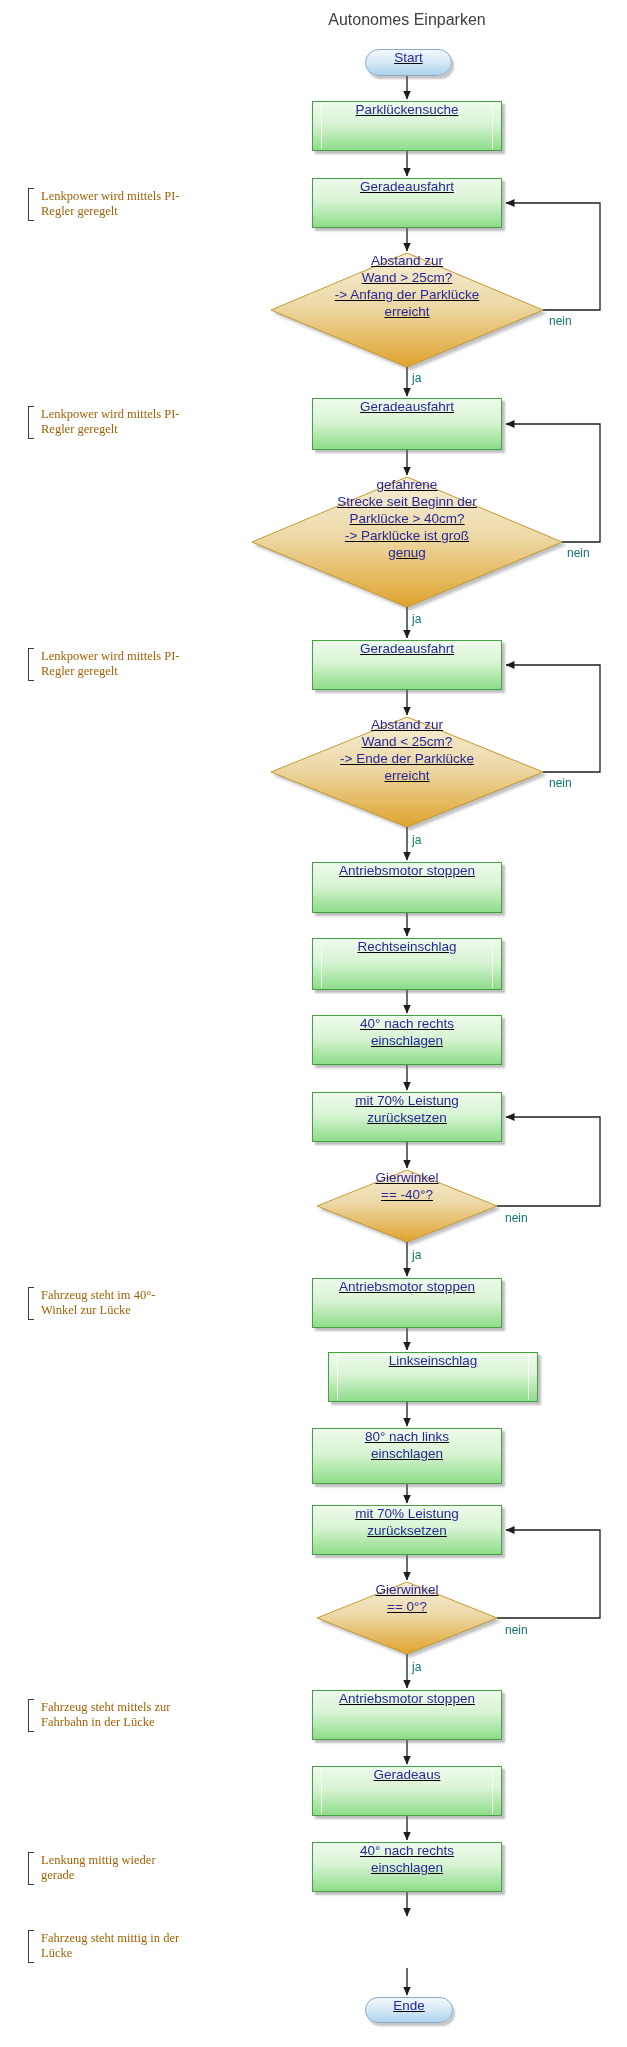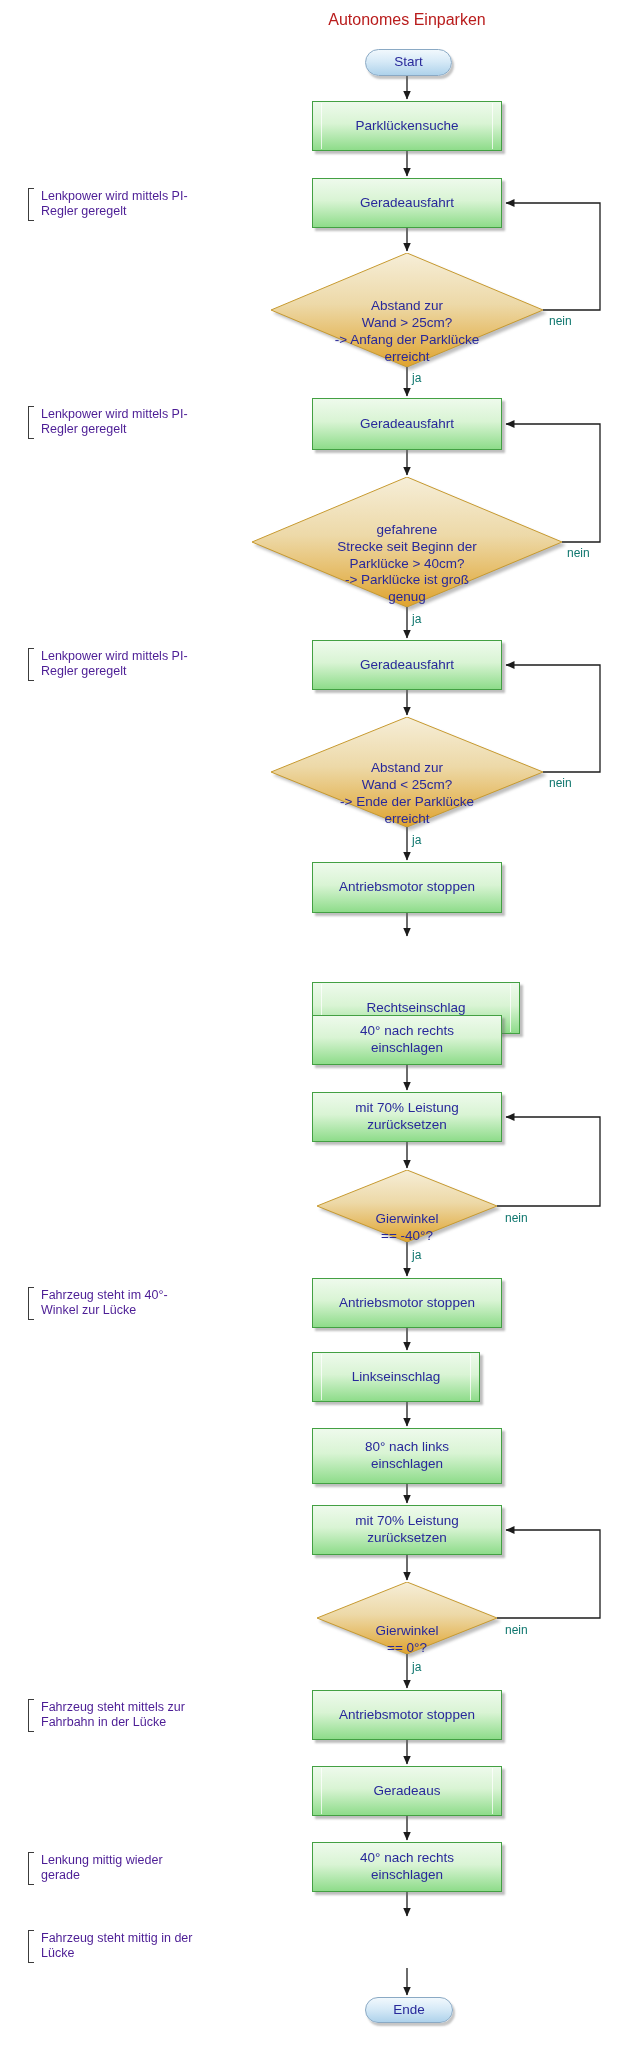--- a/index.html
+++ b/index.html
@@ -2,49 +2,49 @@
 <html><head>
 <meta charset="utf-8">
 <style>
   html,body { margin:0; padding:0; background:#ffffff; }
   #canvas {
     position:relative; width:627px; height:2047px;
     font-family:"Liberation Sans", sans-serif;
     background:#ffffff; overflow:hidden;
   }
   #connectors { position:absolute; left:0; top:0; width:627px; height:2047px; z-index:1; }
-  .node { position:absolute; z-index:2; display:flex; align-items:center; justify-content:center; box-sizing:border-box; }
+  .node { position:absolute; z-index:2; display:flex; justify-content:center; box-sizing:border-box;text-decoration:underline; }
   .nlabel {
     white-space:pre-line; text-align:center; color:#28289A;
     font-size:13.5px; line-height:1.25;
   }
   .pbox {
     border:1px solid #43A043;
     background:linear-gradient(to bottom, #eefaec 0%, #d9f4d4 45%, #8edc8a 100%);
     box-shadow:3px 3px 2px rgba(110,110,110,0.45);
   }
   .pbox .bar { position:absolute; top:1px; bottom:1px; width:0; border-left:1px solid rgba(255,255,255,0.75); }
   .pbox .bar.l { left:8px; }
   .pbox .bar.r { right:8px; }
   .term {
     border:1px solid #8AA9C4; border-radius:14px;
     background:linear-gradient(to bottom, #f1f8fd 0%, #d7eaf7 45%, #aed2eb 100%);
     box-shadow:2px 3px 2px rgba(110,110,110,0.4);
   }
   .dmd { background:transparent; }
   .dmd .dsvg { position:absolute; left:0; top:0; width:100%; height:100%;
     filter:drop-shadow(3px 3px 1.5px rgba(110,110,110,0.45)); }
-  .dmd .nlabel { position:relative; z-index:1;margin-top:44px; }
+  .dmd .nlabel { position:relative; z-index:1; }
   .edge-label { position:absolute; z-index:3; font-size:12px; color:#0f766e; }
   .ann { position:absolute; z-index:2; display:flex; align-items:stretch; }
   .abracket { width:5px; border:1px solid #3c3c3c; border-right:none; margin-right:7px; }
-  .atext { white-space:pre-line; font-size:12.5px; line-height:1.22; color:#4c1d95; padding:1px 0; }
+  .atext { white-space:pre-line; font-size:12.5px; line-height:1.22; color:#a16207; padding:1px 0;font-family:Liberation Serif, serif; }
   #title {
     position:absolute; left:207px; top:11px; width:400px; z-index:2;
-    text-align:center; font-size:16px; color:#b91c1c; left:207px;
+    text-align:center; font-size:16px; color:#404040; left:207px;
   }
   #title { left:207px; width:400px; }
 </style>
 </head>
 <body>
 
 <div id="canvas">
 
   <svg width="0" height="0" style="position:absolute">
     <defs>
@@ -148,21 +148,21 @@
     <span class="nlabel">Abstand zur
 Wand &lt; 25cm?
 -&gt; Ende der Parklücke
 erreicht</span>
   </div>
 
   <div class="node pbox" style="left:312px;top:862px;width:190px;height:51px">
     <span class="nlabel">Antriebsmotor stoppen</span>
   </div>
 
-  <div class="node pbox" style="left:312px;top:982px;width:208px;height:52px">
+  <div class="node pbox" style="left:312px;top:938px;width:190px;height:52px">
     <i class="bar l"></i>
       <i class="bar r"></i>
     <span class="nlabel">Rechtseinschlag</span>
   </div>
 
   <div class="node pbox" style="left:312px;top:1015px;width:190px;height:50px">
     <span class="nlabel">40° nach rechts
 einschlagen</span>
   </div>
 
@@ -176,21 +176,21 @@
       <polygon points="50,0 100,50 50,100 0,50" fill="url(#dg)" stroke="#C79A30" stroke-width="1" vector-effect="non-scaling-stroke"></polygon>
     </svg>
     <span class="nlabel">Gierwinkel
 == -40°?</span>
   </div>
 
   <div class="node pbox" style="left:312px;top:1278px;width:190px;height:50px">
     <span class="nlabel">Antriebsmotor stoppen</span>
   </div>
 
-  <div class="node pbox" style="left:312px;top:1352px;width:168px;height:50px">
+  <div class="node pbox" style="left:328px;top:1352px;width:210px;height:50px">
     <i class="bar l"></i>
       <i class="bar r"></i>
     <span class="nlabel">Linkseinschlag</span>
   </div>
 
   <div class="node pbox" style="left:312px;top:1428px;width:190px;height:56px">
     <span class="nlabel">80° nach links
 einschlagen</span>
   </div>
 

